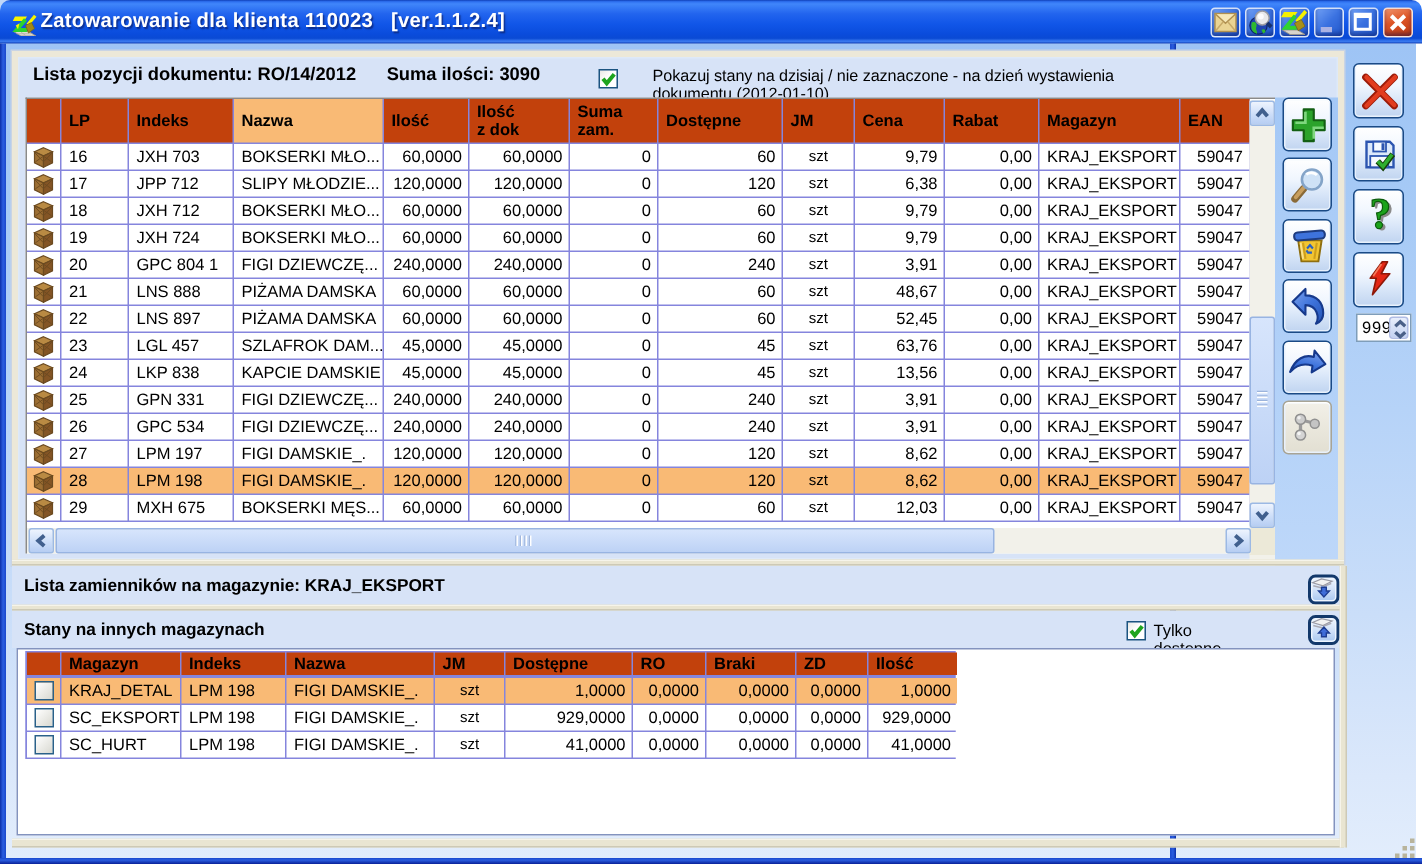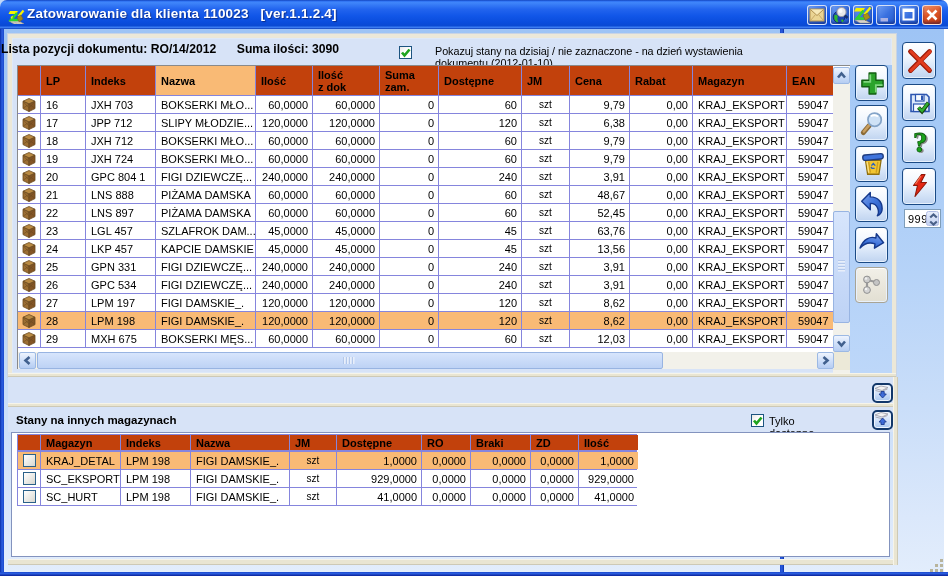--- a/index.html
+++ b/index.html
@@ -21,21 +21,21 @@
   background:linear-gradient(135deg,#71a0f5 0%,#3a71e0 50%,#2258cc 100%); box-shadow:inset 0 -2px 3px rgba(0,10,80,0.45); }
 .tbtn svg { position:absolute; left:-1px; top:-1px; }
 #bclose { background:linear-gradient(160deg,#f0926a 0%,#dd5526 45%,#c13a10 100%); }
 
 
 .groove { position:absolute; background:#ece8d8; }
 .gband { position:absolute; background:#e9e5d2; box-shadow:inset 0 1px 0 #f6f4ea, inset 0 -1px 0 #cdc9b6; }
 #panelA { position:absolute; left:8px; top:34px; width:888px; height:343px; background:#d7e3f7;
   border:4px solid #ece8d8; box-shadow:inset 0 0 0 1px #dee9f8, 0 0 0 1px #c9d4e4; }
 
-#lblrow { position:absolute; left:1px; top:42px; font-weight:bold; font-size:12.2px; color:#000; }
+#lblrow { position:absolute; left:22px; top:42px; font-weight:bold; font-size:12.2px; color:#000; }
 #lblrow b { margin-left:17px; }
 
 
 .cbx { position:absolute; width:13px; height:13px; background:linear-gradient(135deg,#e8e8e4 0%,#ffffff 45%); border:1px solid #1c5480; }
 .cbx svg { position:absolute; left:0px; top:0px; }
 
 #cbtext { position:absolute; left:419px; top:45px; font-size:10.8px; color:#000; letter-spacing:-0.05px;padding-left:16px; }
 
 
 #gridwrap { position:absolute; left:17px; top:65px; width:833px; height:304px; background:#fff; border-top:1px solid #8a8a8a; border-left:1px solid #8a8a8a; }
@@ -336,21 +336,21 @@
         <div class="c l ean">59047</div>
         <div class="c i">
           <svg width="14" height="14" viewBox="0 0 14 14">
             <polygon points="7,0.5 13,3.2 7,6 1,3.2" fill="#b98a43" stroke="#6b4a20" stroke-width="0.8"></polygon>
             <polygon points="1,3.2 7,6 7,13.5 1,10.6" fill="#9d6f33" stroke="#6b4a20" stroke-width="0.8"></polygon>
             <polygon points="13,3.2 7,6 7,13.5 13,10.6" fill="#845525" stroke="#6b4a20" stroke-width="0.8"></polygon>
             <path d="M1.4 4 L6.6 9.5 M6.6 6.4 L1.6 9.9 M12.6 4 L7.4 9.5 M7.4 6.4 L12.4 9.9" stroke="#6b4a20" stroke-width="0.6" fill="none"></path>
           </svg>
         </div>
         <div class="c l">24</div>
-        <div class="c l">LKP 457</div>
+        <div class="c l">LKP 838</div>
         <div class="c l">KAPCIE DAMSKIE</div>
         <div class="c r">45,0000</div>
         <div class="c r">45,0000</div>
         <div class="c r">0</div>
         <div class="c r">45</div>
         <div class="c ctr sm">szt</div>
         <div class="c r">13,56</div>
         <div class="c r">0,00</div>
         <div class="c l">KRAJ_EKSPORT</div>
         <div class="c l ean">59047</div>
@@ -606,20 +606,21 @@
         <svg width="13" height="15" style="position:absolute;left:0;top:0;">
           <path d="M3.2 5.5 L6.5 2.5 L9.8 5.5" stroke="#4a6088" stroke-width="2.2" fill="none"></path>
           <path d="M3.2 9.5 L6.5 12.5 L9.8 9.5" stroke="#4a6088" stroke-width="2.2" fill="none"></path>
         </svg>
       </span>
     </div>
 
   <div class="abs" style="left:8px; top:377px; width:885px; height:27px; background:#d7e3f7;"></div>
   <div class="abs" style="left:8px; top:407px; width:885px; height:25px; background:#d7e3f7;"></div>
   <div class="gband" style="left:8px; top:373px; width:888px; height:4px;"></div>
+  <div id="bar1text">Lista zamienników na magazynie: KRAJ_EKSPORT</div>
   <div class="smbtn" style="top:383px;">
       <svg width="17" height="16" viewBox="0 0 17 16" style="position:absolute;left:-1px;top:-1px;">
         <polygon points="2,4.5 8,2 15,3.5 9,6.5" fill="#f2f2f2" stroke="#9a9aa4" stroke-width="0.8"></polygon>
         <path d="M2.5 6.5 L9 8.2 M9.5 6.8 L14.5 5" stroke="#aaaab4" stroke-width="1"></path>
         <polygon points="8,7.5 11.2,7.5 11.2,10 13.3,10 9.6,14 6,10 8,10" fill="#3e6cd8" stroke="#1c3c90" stroke-width="0.9"></polygon>
       </svg>
     </div>
   <div class="gband" style="left:8px; top:403px; width:888px; height:4px;"></div>
   <div id="bar2text">Stany na innych magazynach</div>
   <div class="cbx" style="left:751px; top:414px;">

